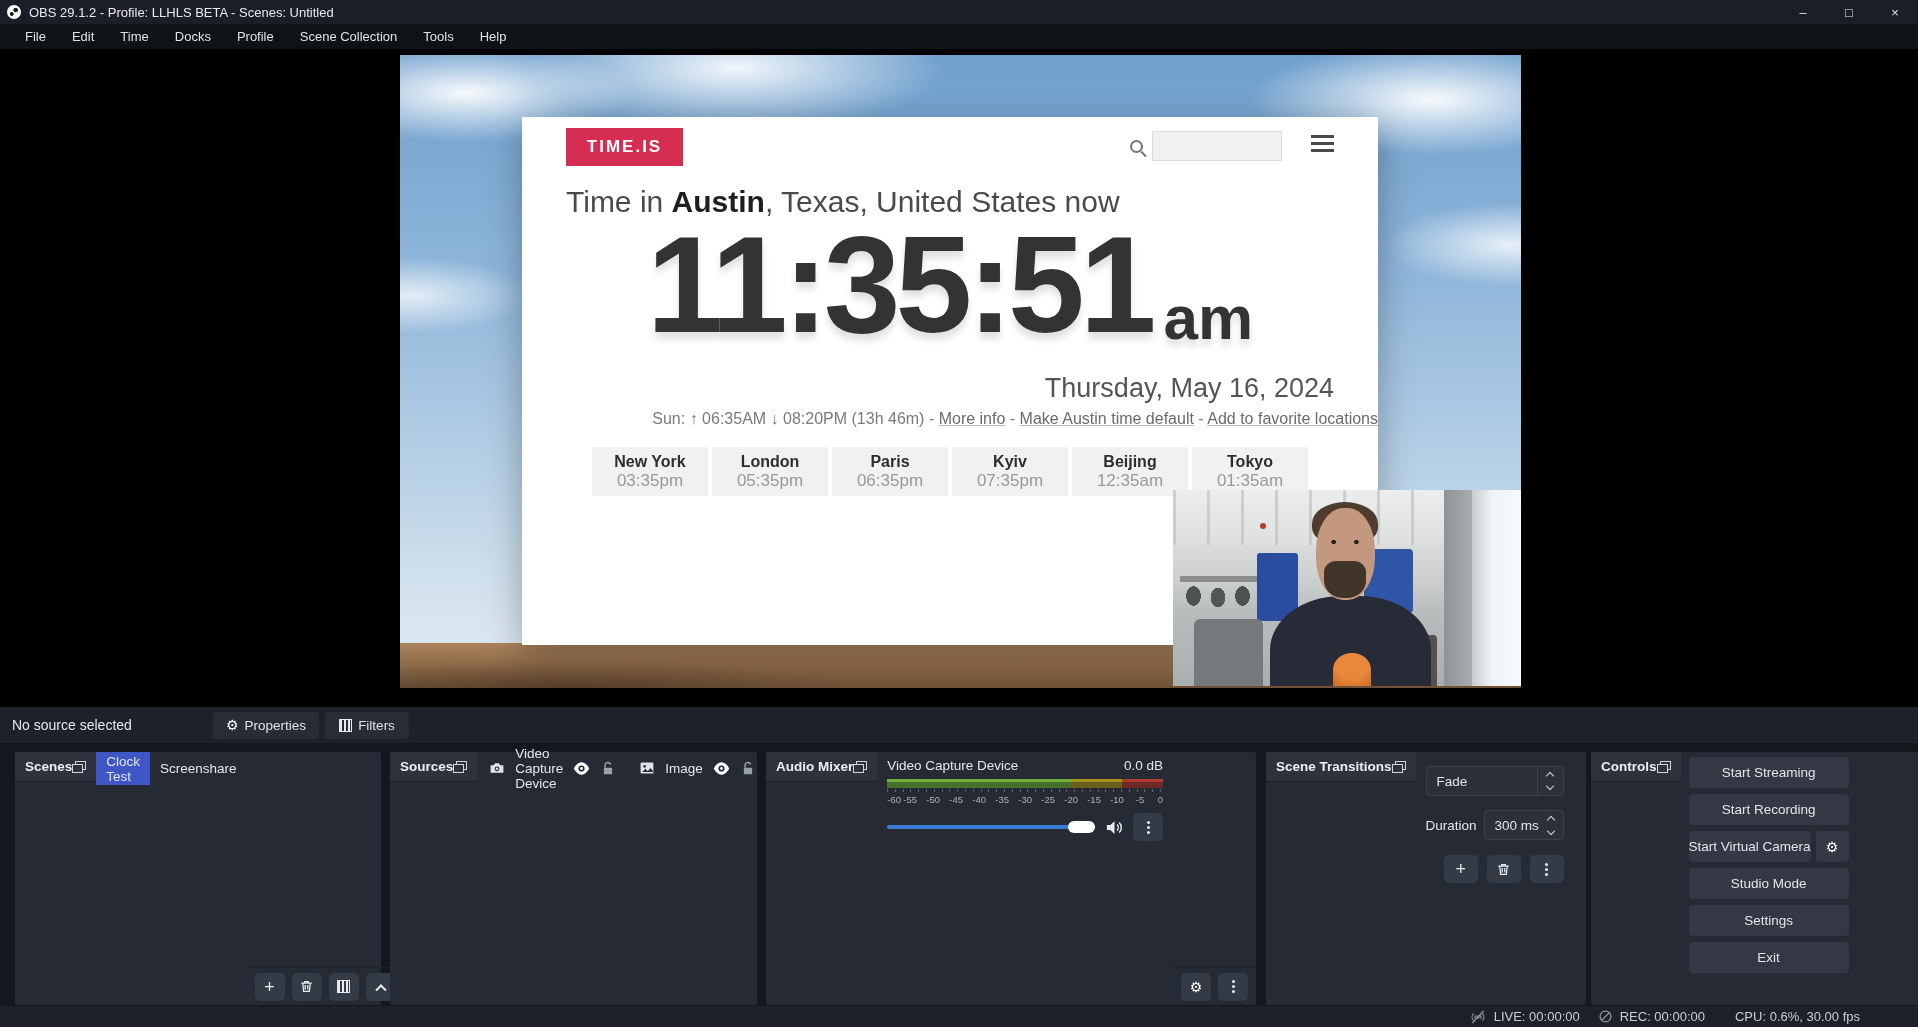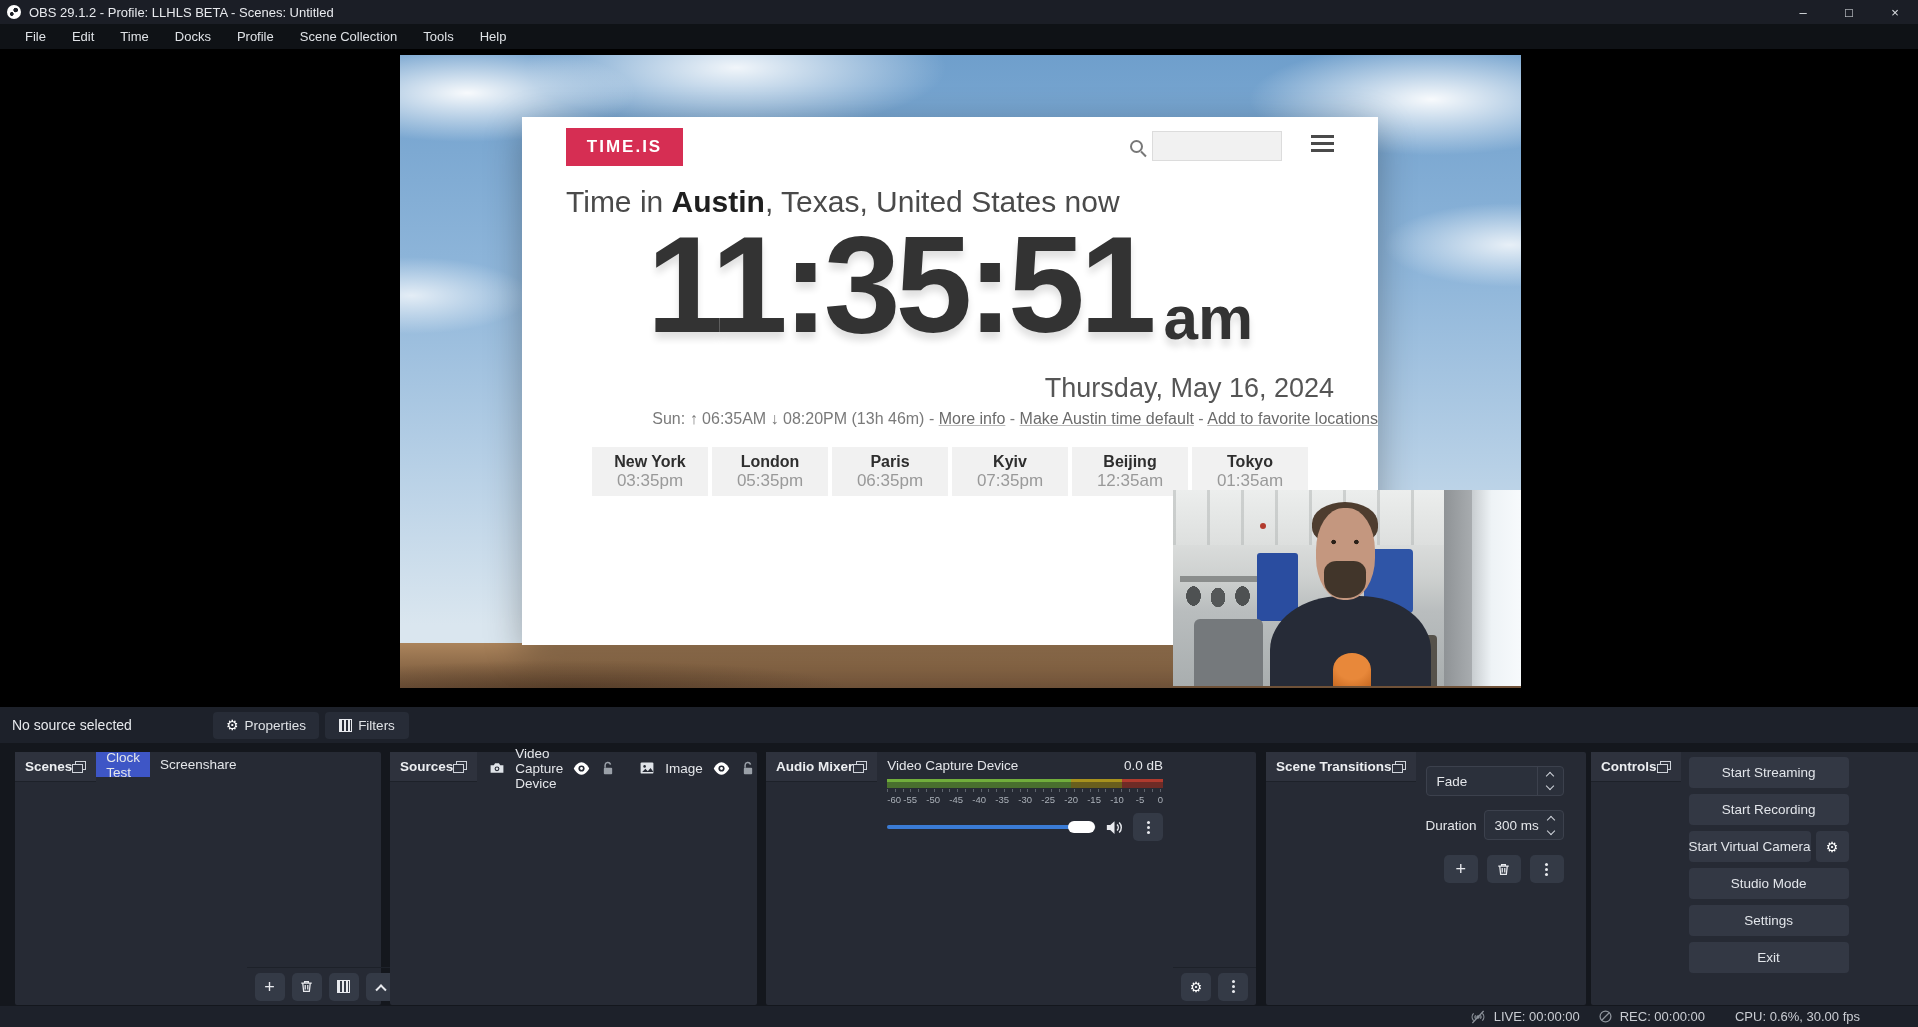--- a/index.html
+++ b/index.html
@@ -101,21 +101,21 @@
   .popout::before{content:"";position:absolute;right:0;top:0;width:9px;height:7px;border:1.5px solid #cfd3da;}
   .popout::after{content:"";position:absolute;left:0;bottom:0;width:9px;height:7px;border:1.5px solid #cfd3da;background:#2e323d;}
   .dock-toolbar{margin-top:auto;height:38px;border-top:1px solid #1d2129;display:flex;align-items:center;gap:7px;padding:0 8px;flex:none;}
   .tb-btn{width:30px;height:28px;background:#343a46;border-radius:5px;display:flex;align-items:center;justify-content:center;color:#e8eaee;font-size:18px;line-height:1;}
   .chev{display:inline-block;width:8px;height:8px;border-right:2px solid #e8eaee;border-bottom:2px solid #e8eaee;}
   .chev.up{transform:rotate(-135deg) translate(-2px,-2px);}
   .chev.down{transform:rotate(45deg) translate(-2px,-2px);}
   .vdots{width:3px;height:3px;border-radius:50%;background:#e8eaee;box-shadow:0 -5px 0 #e8eaee,0 5px 0 #e8eaee;}
 
   .dock-scenes{left:2px;width:366px;}
-  .scene-item{height:25px;display:flex;align-items:center;padding:12px 10px;font-size:13.5px;color:#e4e6ea;}
+  .scene-item{height:33px;display:flex;align-items:center;padding:12px 10px;font-size:13.5px;color:#e4e6ea;}
   .scene-item.selected{background:#3e56c6;}
 
   .dock-sources{left:377px;width:367px;}
   .source-row{height:32px;display:flex;align-items:center;padding:0 12px;gap:10px;font-size:13.5px;color:#e4e6ea;}
   .source-row svg{flex:none;}
   .row-icons{margin-left:auto;display:flex;align-items:center;gap:11px;}
 
   .dock-mixer{left:753px;width:490px;}
   .mixer-body{padding:6px 10px 0 10px;display:flex;flex-direction:column;flex:1;}
   .mix-row1{display:flex;font-size:13.5px;color:#e4e6ea;}

